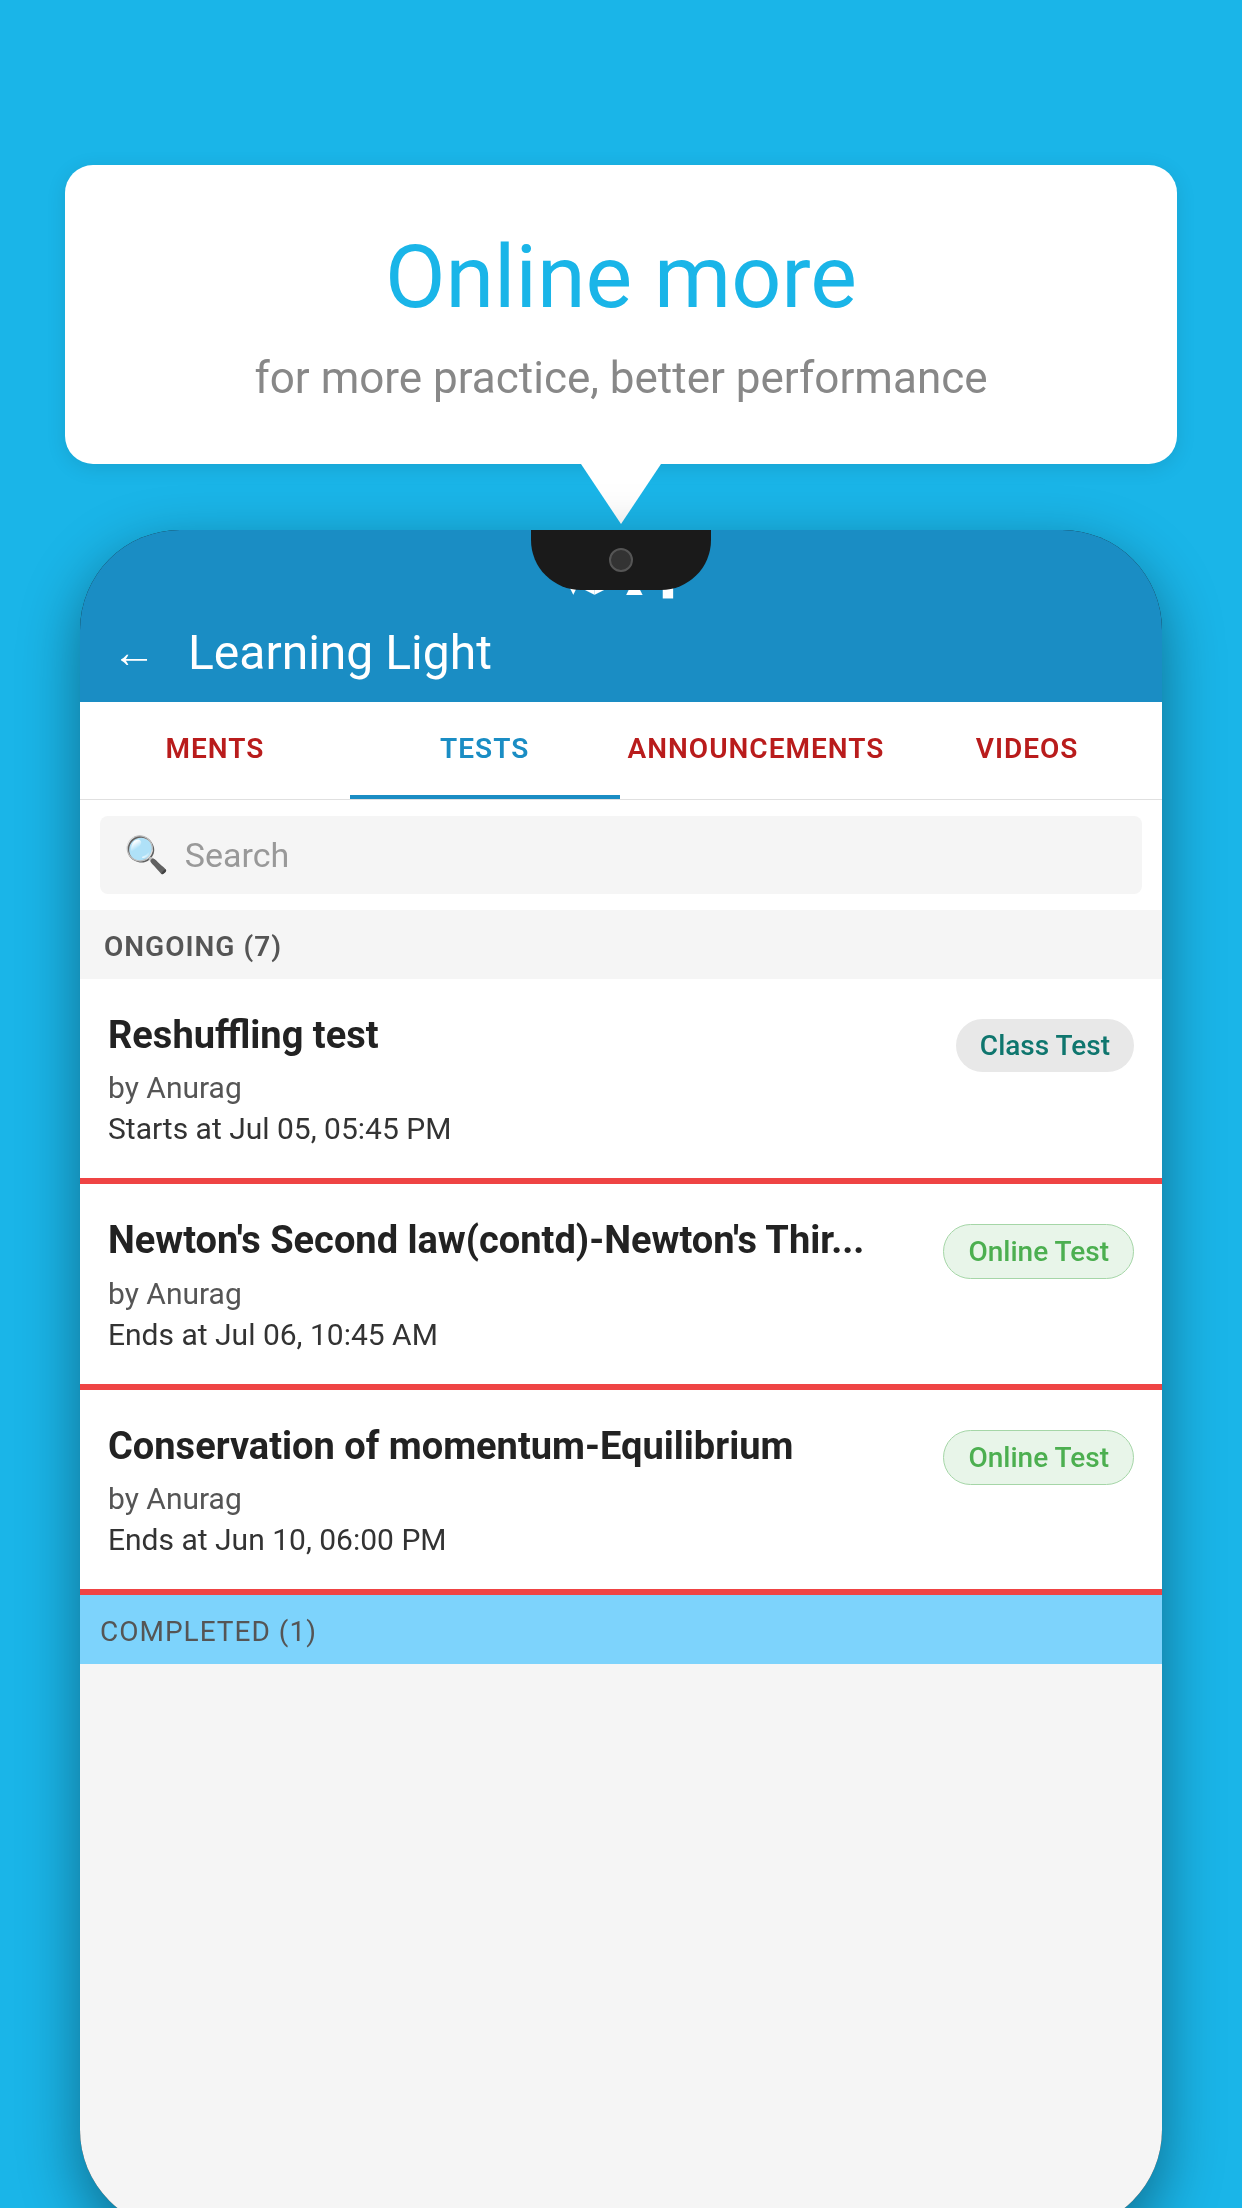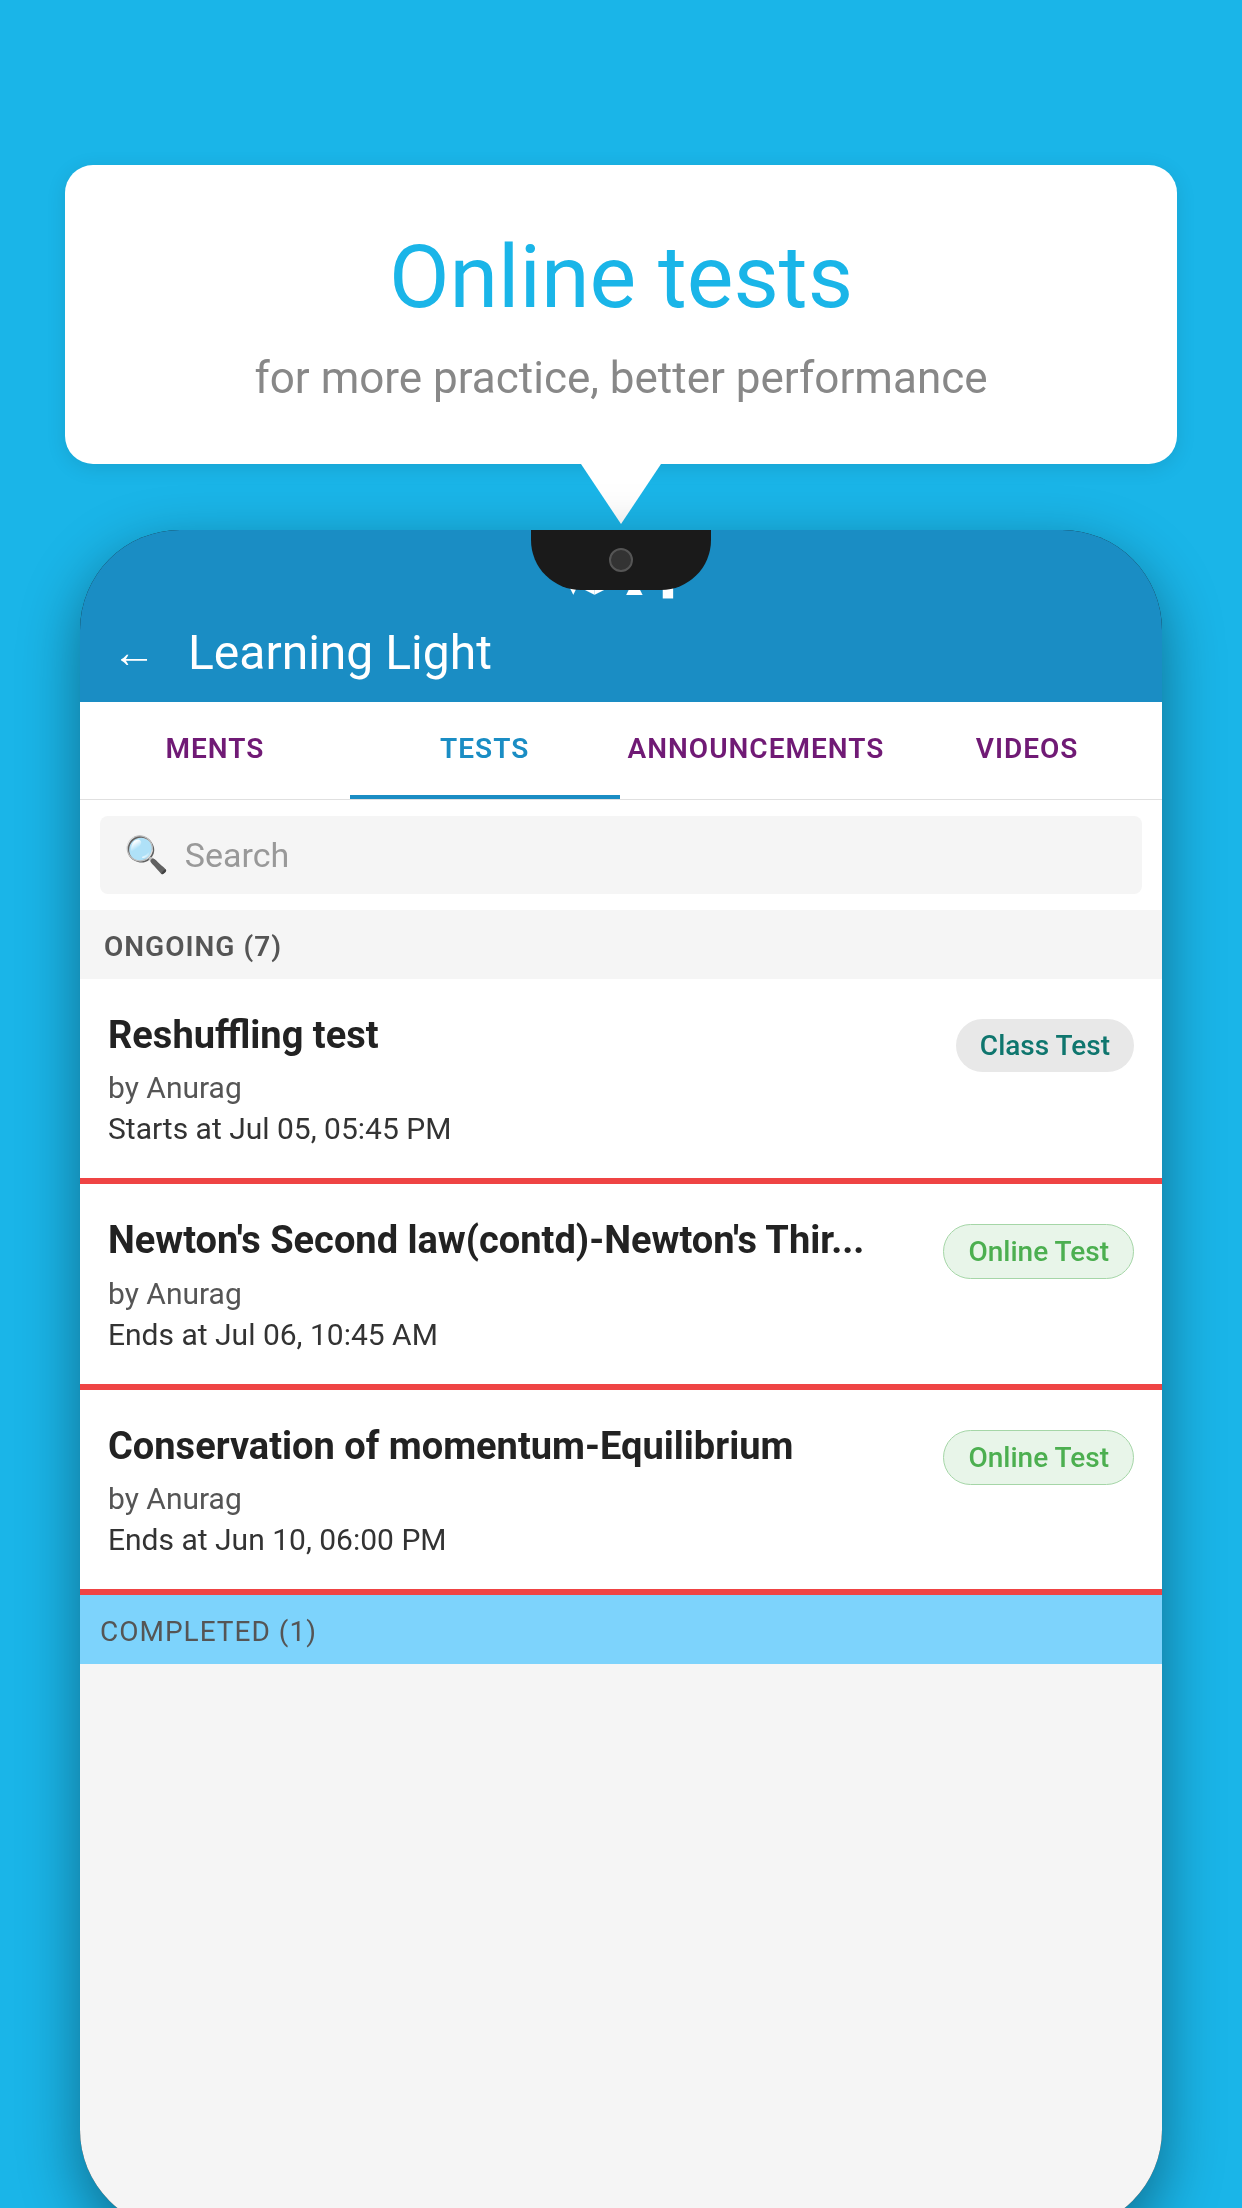--- a/index.html
+++ b/index.html
@@ -150,21 +150,21 @@
       border-bottom: 1px solid #e0e0e0;
       overflow: hidden;
     }
 
     .tab-item {
       flex: 1;
       text-align: center;
       padding: 30px 8px;
       font-size: 28px;
       font-weight: 600;
-      color: #701a75;
+      color: #b91c1c;
       letter-spacing: 1px;
       cursor: pointer;
       border-bottom: 4px solid transparent;
       white-space: nowrap;
     }
 
     .tab-item.active {
       color: #1a8dc4;
       border-bottom: 4px solid #1a8dc4;
     }
@@ -280,21 +280,21 @@
       color: #555;
       letter-spacing: 1px;
       background: #7dd3fc;
     }
   </style>
 </head>
 <body>
 
 <div class="speech-bubble-container">
   <div class="speech-bubble">
-    <div class="speech-bubble-title">Online tests</div>
+    <div class="speech-bubble-title">Online more</div>
     <div class="speech-bubble-subtitle">for more practice, better performance</div>
   </div>
   <div class="speech-bubble-arrow"></div>
 </div>
 
 <div class="phone-frame">
 
   <div class="phone-top-bar">
     <span class="phone-time">14:29</span>
     <div class="phone-notch">

